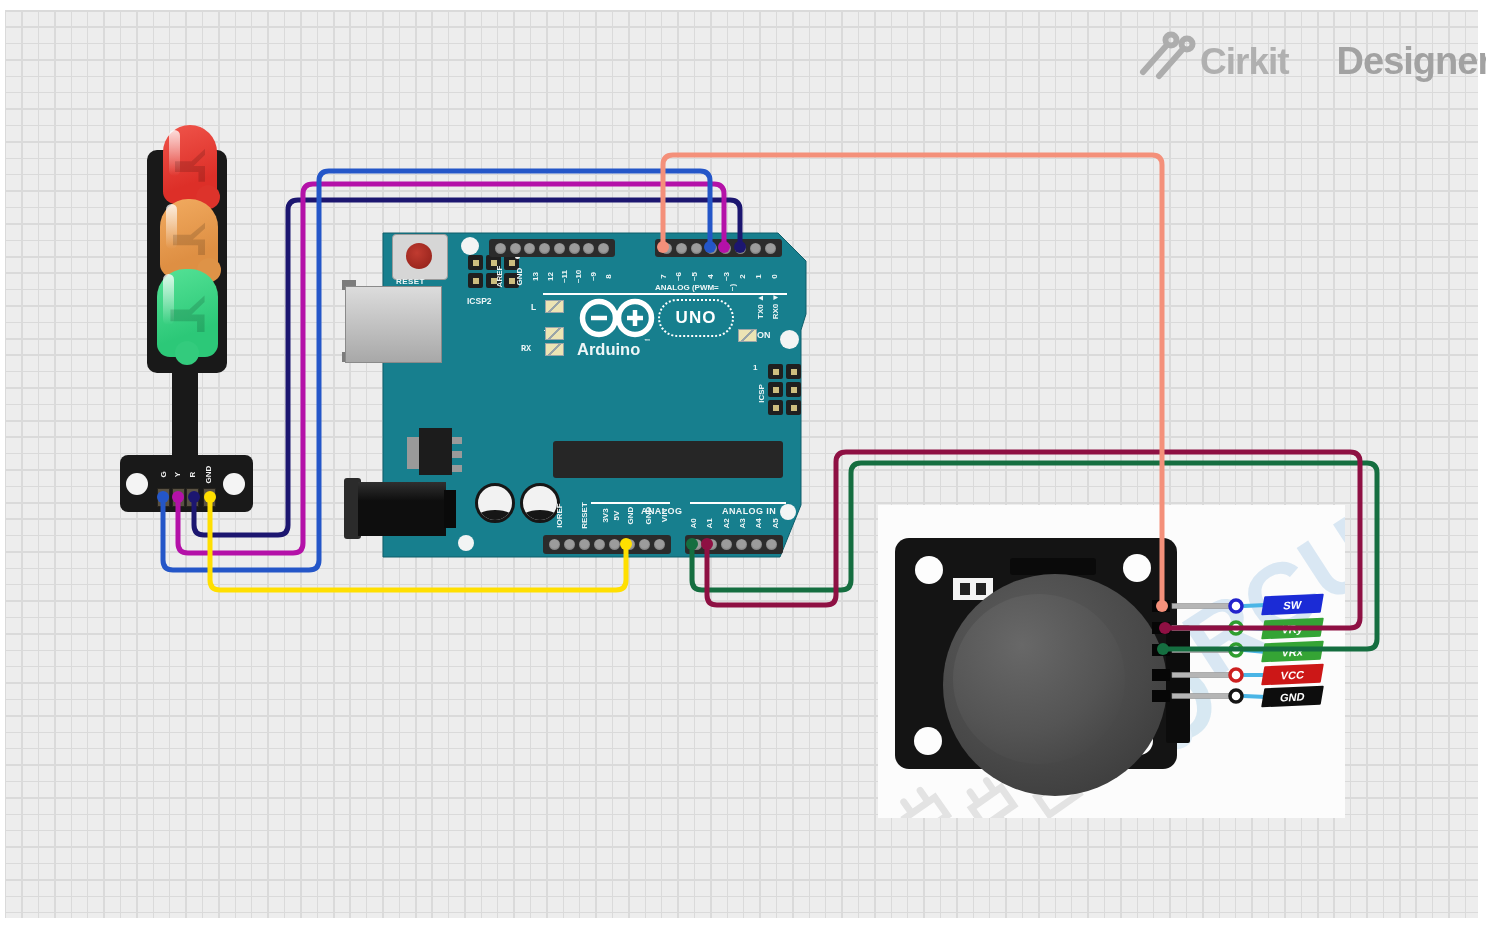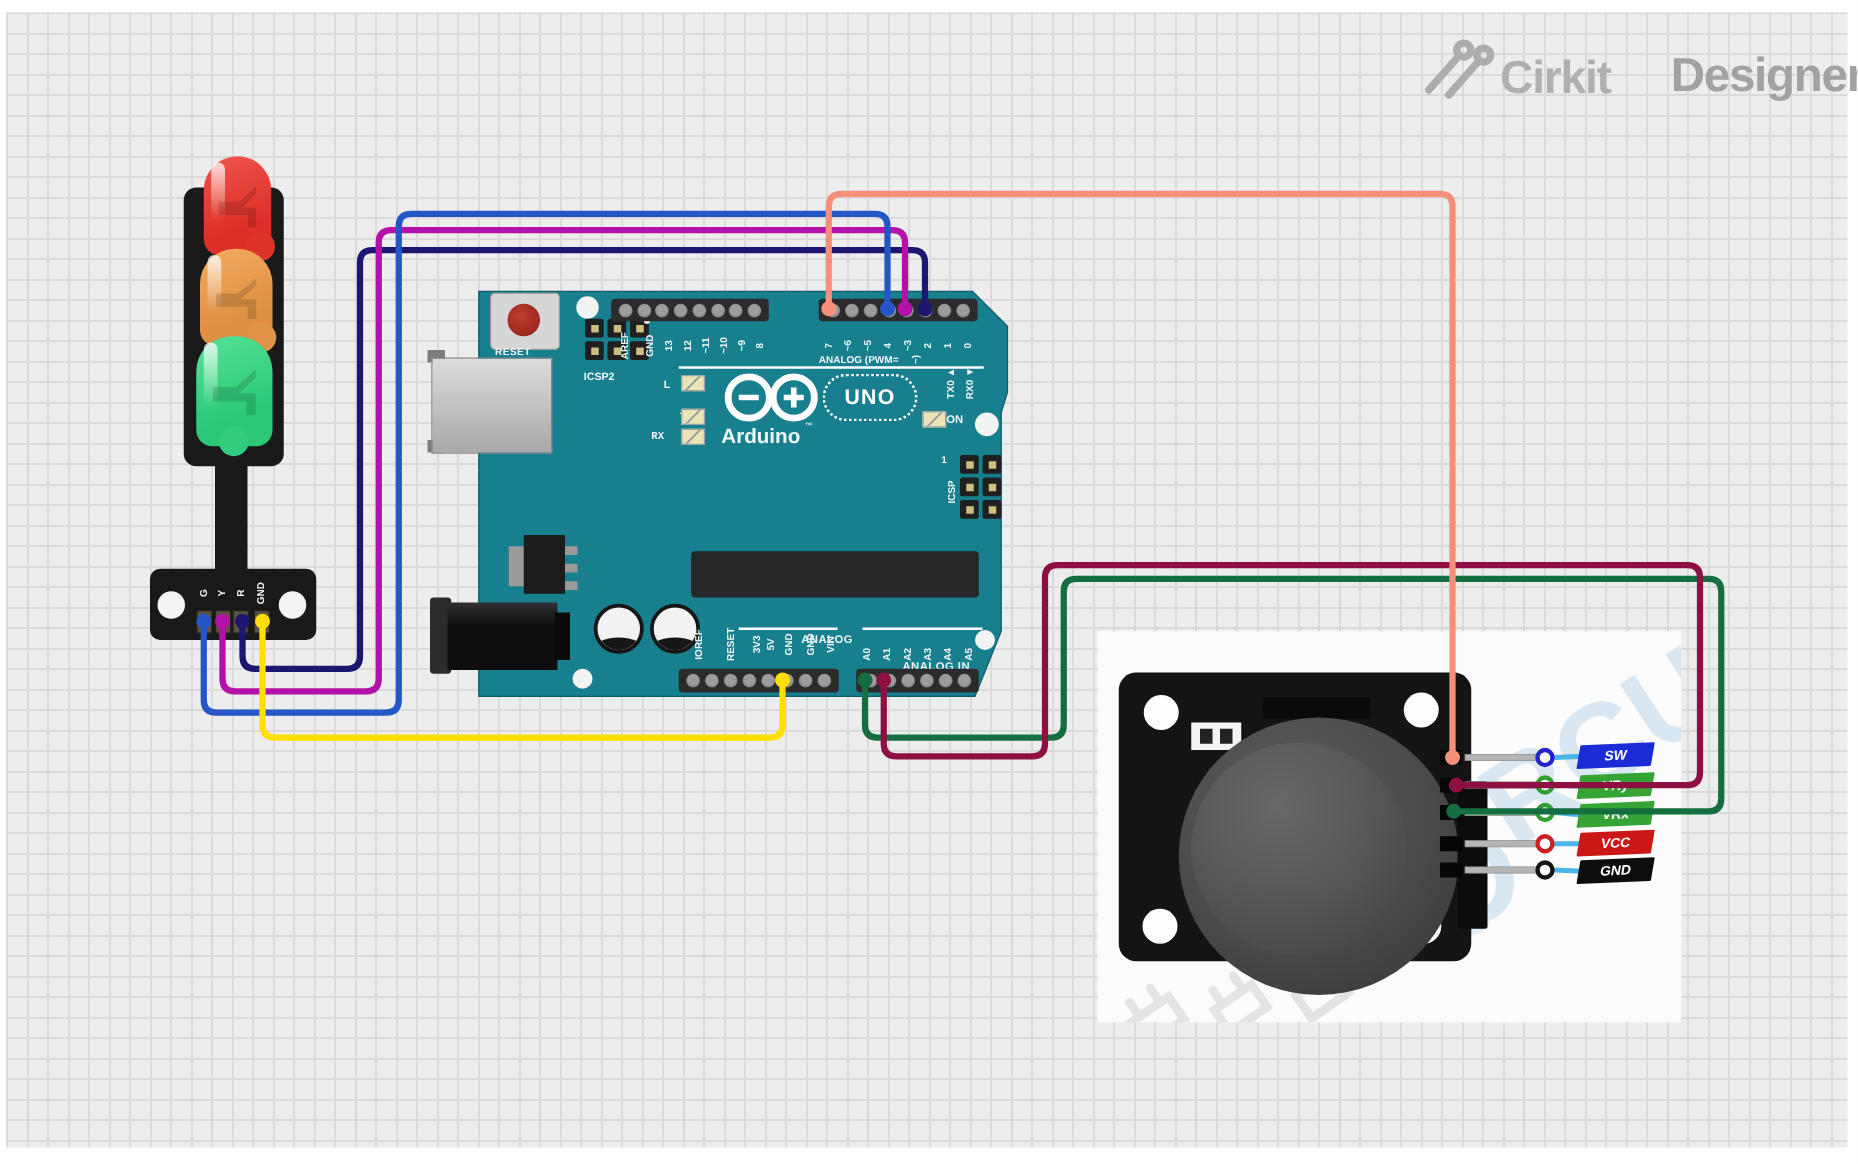--- a/index.html
+++ b/index.html
@@ -350,21 +350,21 @@
         <div class="pin"></div>
         <div class="pin"></div>
         <div class="pin"></div>
         <div class="pin"></div>
         <div class="pin"></div>
         <div class="pin"></div>
         <div class="pin"></div>
       </div>
 
     <div class="abs" style="left:690px;top:502px;width:96px;height:2px;background:#fff;"></div>
-    <div class="silk" style="left:722px;top:528px;font-size:9px;letter-spacing:.4px;">ANALOG IN</div>
+    <div class="silk" style="left:722px;top:506px;font-size:9px;letter-spacing:.4px;">ANALOG IN</div>
     <div class="vlabelrow" style="left:685px;top:511px;width:98px;height:24px;">
 
     <div class="vcell">
           <span>A0</span>
         </div>
         <div class="vcell">
           <span>A1</span>
         </div>
         <div class="vcell">
           <span>A2</span>

